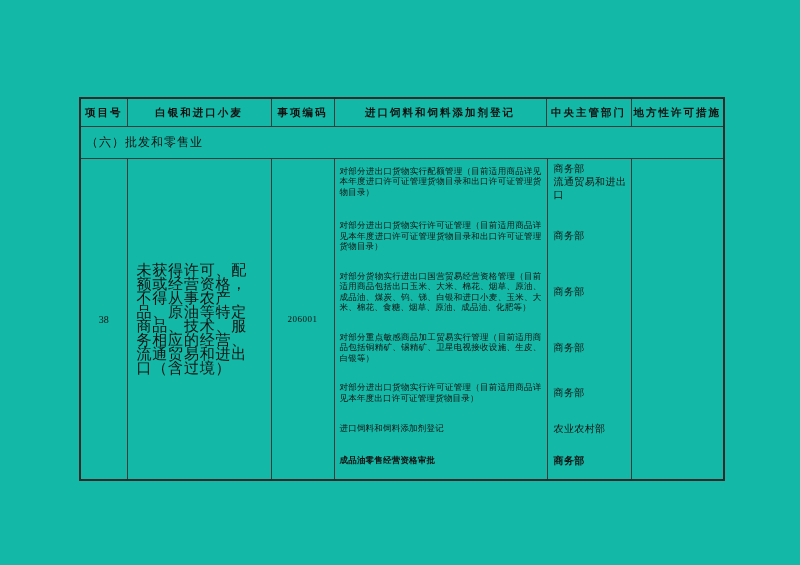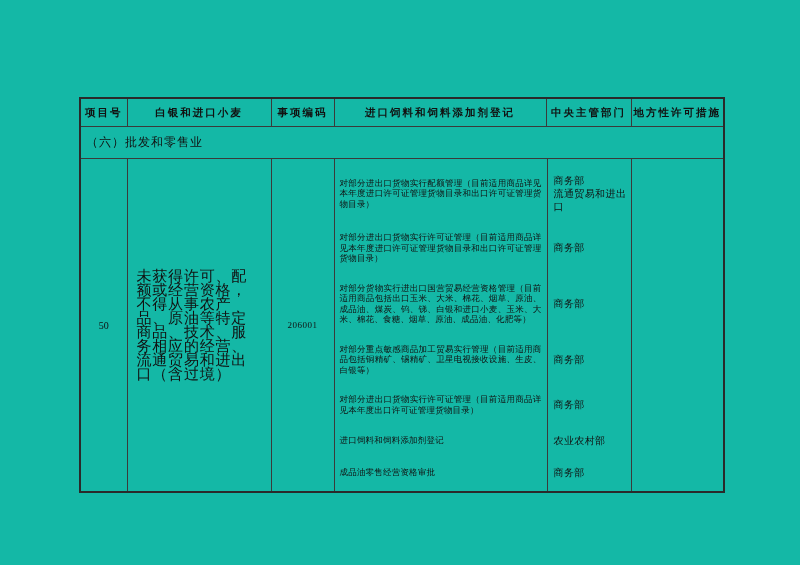--- a/index.html
+++ b/index.html
@@ -63,38 +63,38 @@
   }
   td.cell-code {
     text-align: center;
     vertical-align: middle;
     font-size: 9px;
     letter-spacing: 0.5px;
   }
   td.cell-measures {
     position: relative;
     vertical-align: top;
-    padding-top: 15px;
+    padding-top: 3px;
   }
   
   td.cell-measures::after {
     content: "";
     position: absolute;
     left: 212px;
     top: 0;
     bottom: 0;
     width: 1px;
     background: #3a3a3a;
   }
   .measure-row {
     display: flex;
     align-items: center;
     margin-bottom: 19px;
   }
-  .measure-row:last-child { margin-bottom: 12px; }
+  .measure-row:last-child { margin-bottom: 12px; font-weight: bold; }
   .measure-desc {
     width: 212px;
     box-sizing: border-box;
     padding: 0 5px 0 5px;
     font-size: 8.5px;
     line-height: 10.5px;
     letter-spacing: 0.2px;
     text-align: justify;
   }
   .measure-dept {
@@ -138,21 +138,21 @@
         <th>进口饲料和饲料添加剂登记</th>
         <th>中央主管部门</th>
         <th>地方性许可措施</th>
       </tr>
     </thead>
     <tbody>
       <tr>
         <td class="section-cell" colspan="6">（六）批发和零售业</td>
       </tr>
       <tr class="data-row">
-        <td class="cell-item-no">50</td>
+        <td class="cell-item-no">38</td>
         <td class="cell-matter">
           <div class="matter-text">未获得许可、配额或经营资格，不得从事农产品、原油等特定商品、技术、服务相应的经营、流通贸易和进出口（含过境）</div>
         </td>
         <td class="cell-code">206001</td>
         <td class="cell-measures" colspan="2">
 
           <div class="measure-row">
             <div class="measure-desc">对部分进出口货物实行配额管理（目前适用商品详见本年度进口许可证管理货物目录和出口许可证管理货物目录）</div>
             <div class="measure-dept">
               <div>商务部</div>

